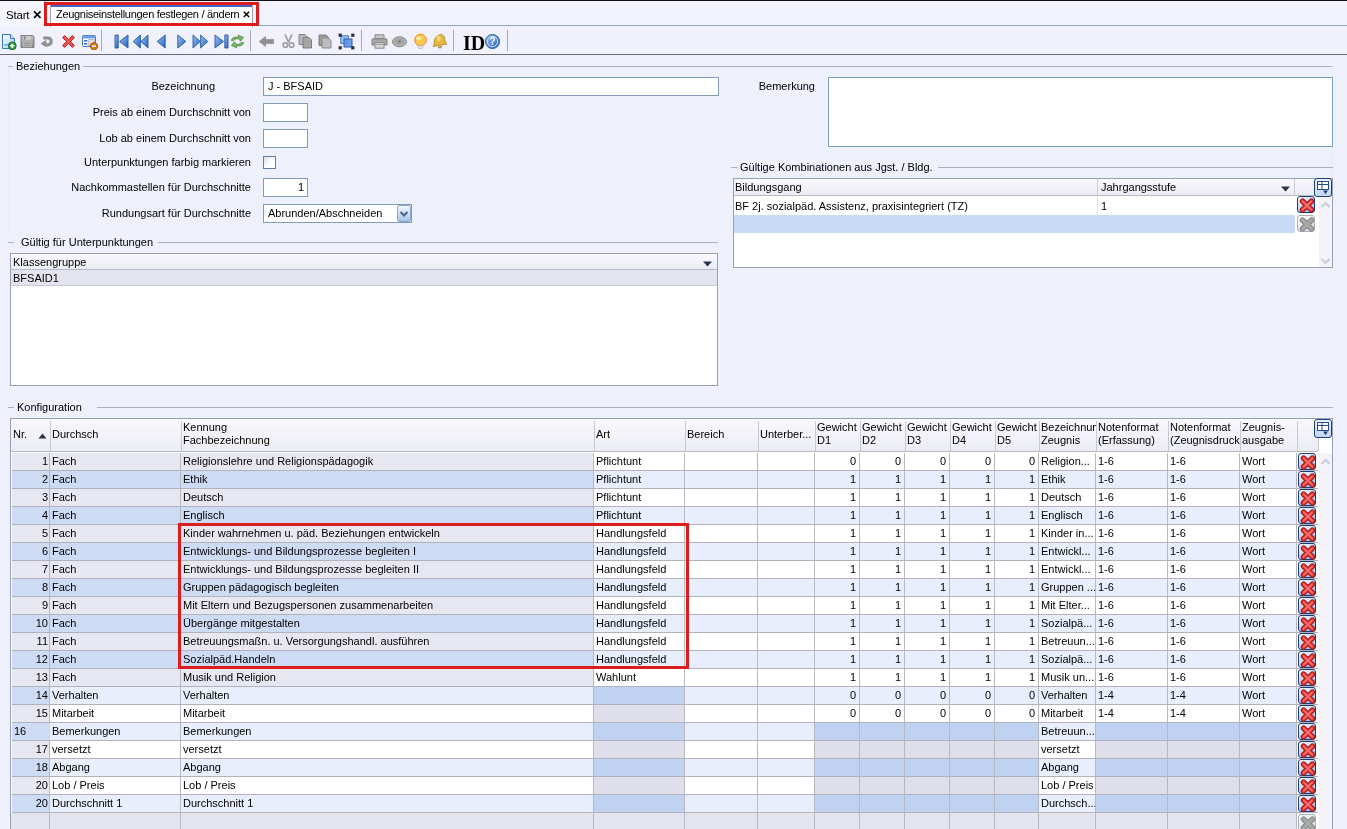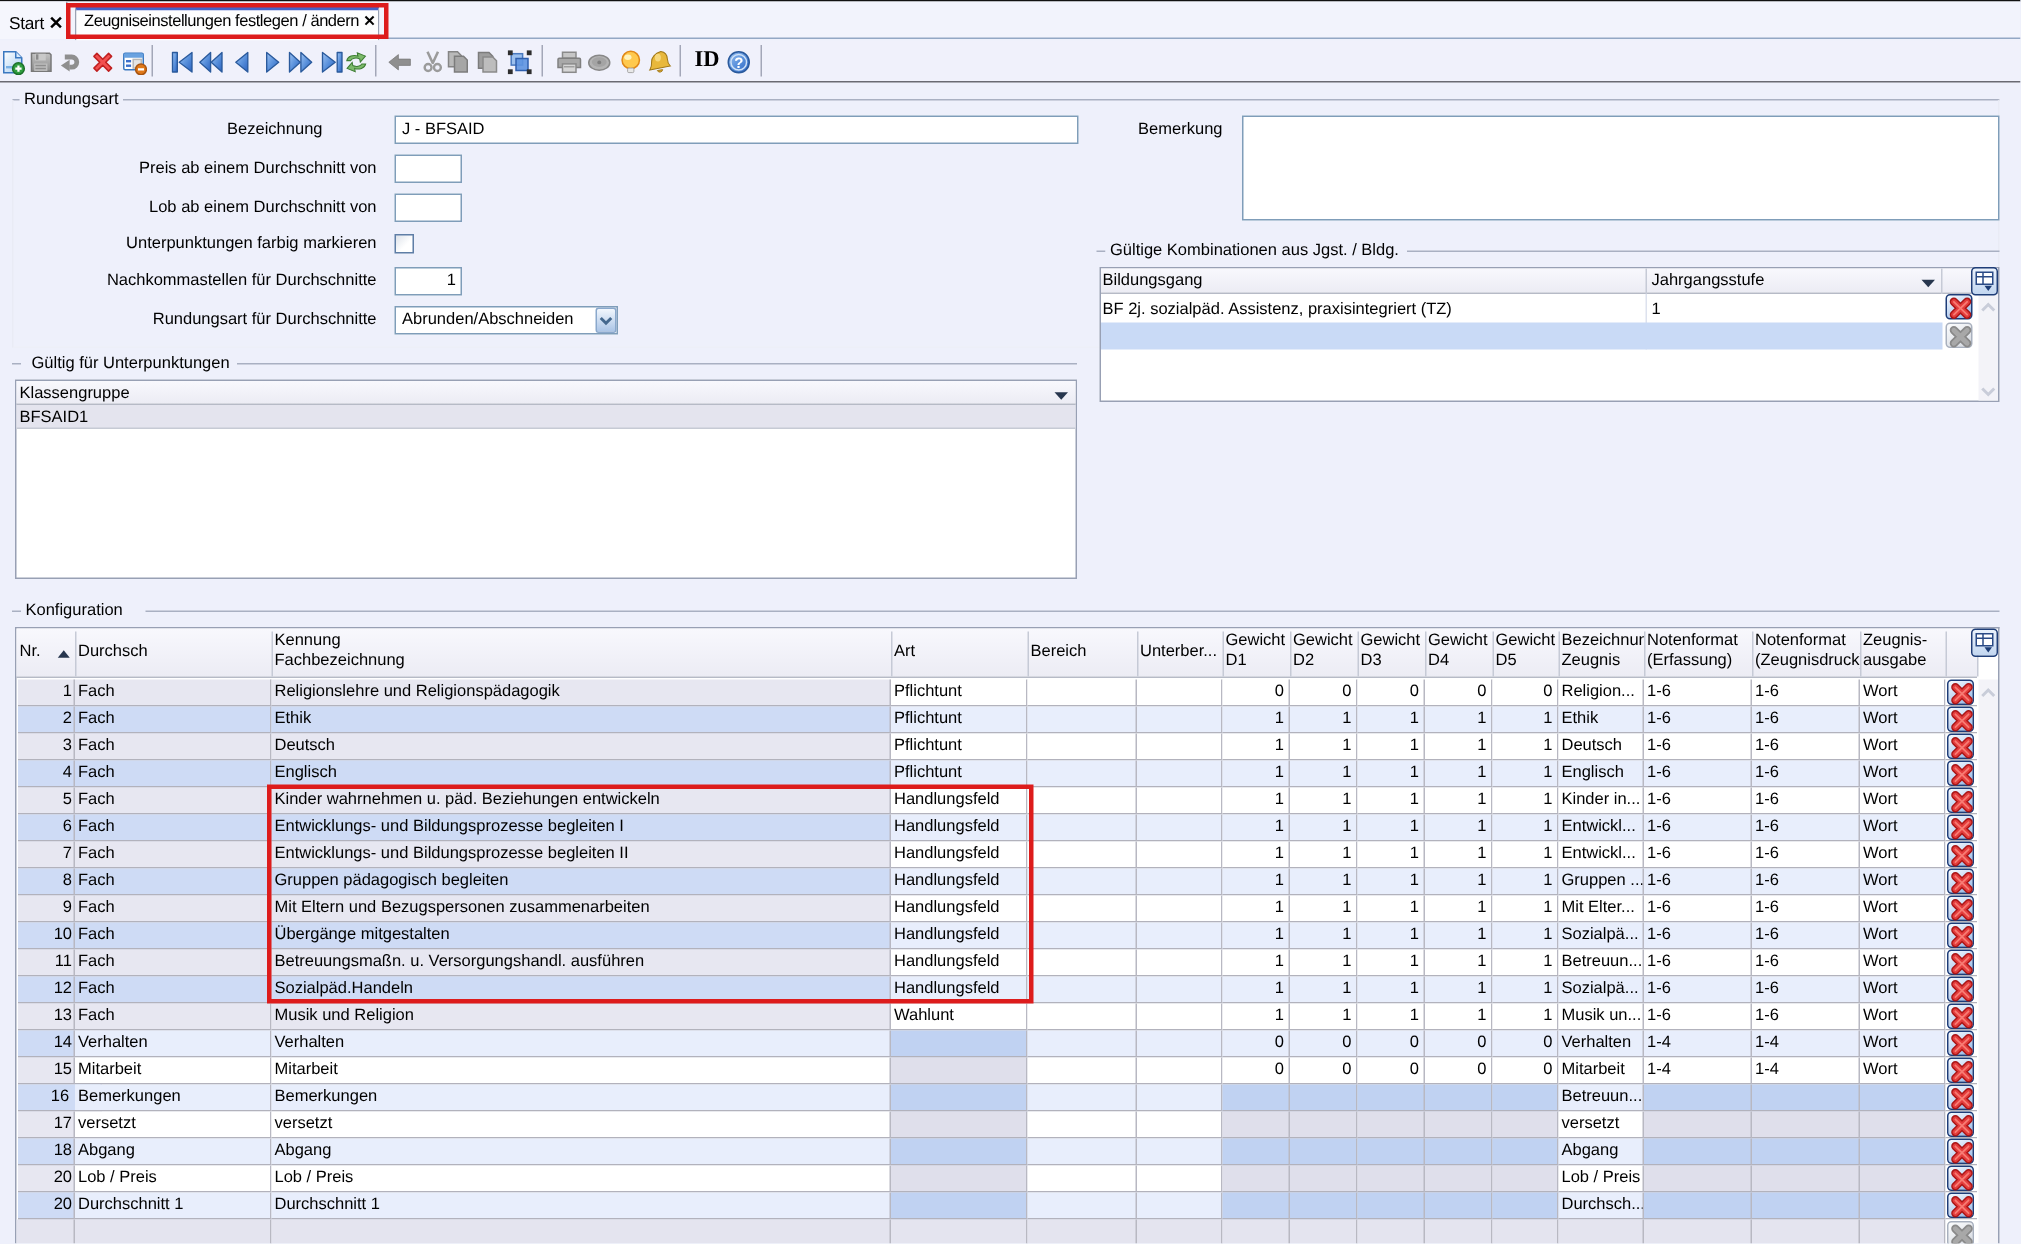--- a/index.html
+++ b/index.html
@@ -145,28 +145,28 @@
 <div class="abs" style="left:412px;top:33px;width:17px;height:17px"><svg width="17" height="17" viewBox="0 0 17 17">
       <circle cx="8.5" cy="7" r="5.8" fill="#ffc94e" stroke="#e08818" stroke-width="1"></circle>
       <ellipse cx="6.6" cy="5.2" rx="2.4" ry="1.8" fill="#fff2bb"></ellipse>
       <rect x="6.4" y="12.4" width="4.2" height="3" rx="0.8" fill="#e8e8e8" stroke="#a0a0a0" stroke-width="0.6"></rect>
     </svg></div>
 <div class="abs" style="left:431px;top:33px;width:17px;height:17px"><svg width="17" height="17" viewBox="0 0 17 17">
       <path d="M9.5 1.4 c3 0.4 4.3 2.4 4.4 5 c0.1 2.6 1.2 3.8 2 4.6 L2.2 13.6 c0.6 -1 1.4 -2.6 1.2 -5.2 C3.2 5.6 5.6 2.6 9.5 1.4z" fill="#e8b83c" stroke="#a07818" stroke-width="0.7"></path>
       <path d="M7.2 14 a1.9 1.9 0 0 0 3.6 -0.6z" fill="#d8a42c" stroke="#a07818" stroke-width="0.6"></path>
       <ellipse cx="7.6" cy="5.4" rx="2" ry="2.6" fill="#f6d87c"></ellipse>
     </svg></div>
-<div class="abs" style="left:463px;top:32px;font-family:'Liberation Serif',serif;font-weight:bold;font-size:15px">ID</div>
+<div class="abs" style="left:463px;top:32px;font-family:'Liberation Serif',serif;font-weight:bold;font-size:20px">ID</div>
 <div class="abs" style="left:484px;top:33px;width:17px;height:17px"><svg width="17" height="17" viewBox="0 0 17 17">
       <circle cx="8.5" cy="8.5" r="7" fill="url(#bg1)" stroke="#2a5a9c"></circle>
       <circle cx="8.5" cy="8.5" r="5.2" fill="none" stroke="#cfe2f6" stroke-width="1"></circle>
       <text x="8.5" y="12" text-anchor="middle" font-size="10" font-weight="bold" fill="#fff" font-family="Liberation Sans">?</text>
     </svg></div>
 <div class="abs" style="left:8px;top:66px;width:1325px;height:166px;border:1px solid #a9b0c2;border-color:#a9b0c2 #e9ebf5 #edeff8 #e9ebf5"></div>
-<div class="legendtext" style="left:13px;top:60px">Rundungsart</div>
+<div class="legendtext" style="left:13px;top:60px">Beziehungen</div>
 <div class="lbl" style="right:1132px;top:80px">Bezeichnung</div>
 <div class="lbl" style="right:1096px;top:106px">Preis ab einem Durchschnitt von</div>
 <div class="lbl" style="right:1096px;top:132px">Lob ab einem Durchschnitt von</div>
 <div class="lbl" style="right:1096px;top:156px">Unterpunktungen farbig markieren</div>
 <div class="lbl" style="right:1096px;top:181px">Nachkommastellen für Durchschnitte</div>
 <div class="lbl" style="right:1096px;top:207px">Rundungsart für Durchschnitte</div>
 <div class="fld" style="left:263px;top:77px;width:456px;height:19px;line-height:17px;padding-left:4px">J - BFSAID</div>
 <div class="fld" style="left:263px;top:103px;width:45px;height:19px"></div>
 <div class="fld" style="left:263px;top:129px;width:45px;height:19px"></div>
 <div class="abs" style="left:263px;top:156px;width:13px;height:13px;border:1px solid #5f7ea6;background:linear-gradient(135deg,#dee3ea,#fff 60%)"></div>
@@ -615,21 +615,21 @@
 <div class="cell" style="left:1168px;top:705px;width:72px;height:18px;background:#ffffff;border-right:1px solid #b8b8c2;border-bottom:1px solid #b2b2bc;">1-4</div>
 <div class="cell" style="left:1240px;top:705px;width:57px;height:18px;background:#ffffff;border-right:1px solid #b8b8c2;border-bottom:1px solid #b2b2bc;">Wort</div>
 <div class="abs" style="left:1297px;top:705px;width:21px;height:18px;background:#fff;border-bottom:1px solid #b2b2bc"></div>
 <div class="xbtn" style="left:1298px;top:705px">
     <svg width="16" height="15" viewBox="0 0 16 15">
       <path d="M3.6 3.2 L12.4 11.8 M12.4 3.2 L3.6 11.8" stroke="#aa1616" stroke-width="5.6" stroke-linecap="round"></path>
       <path d="M3.6 3.2 L12.4 11.8 M12.4 3.2 L3.6 11.8" stroke="#e43c3c" stroke-width="3.6" stroke-linecap="round"></path>
       <path d="M3.6 3.2 L12.4 11.8 M12.4 3.2 L3.6 11.8" stroke="#f87c74" stroke-width="1.2" stroke-linecap="round"></path>
     </svg>
   </div>
-<div class="cell" style="left:12px;top:723px;width:56px;height:18px;background:#cedbf5;border-right:1px solid #b8b8c2;border-bottom:1px solid #b2b2bc;text-align:center;padding-right:1px;">16</div>
+<div class="cell" style="left:12px;top:723px;width:56px;height:18px;background:#cedbf5;border-right:1px solid #b8b8c2;border-bottom:1px solid #b2b2bc;text-align:left;padding-right:1px;">16</div>
 <div class="cell" style="left:50px;top:723px;width:131px;height:18px;background:#e8eefc;border-right:1px solid #b8b8c2;border-bottom:1px solid #b2b2bc;">Bemerkungen</div>
 <div class="cell" style="left:181px;top:723px;width:413px;height:18px;background:#e8eefc;border-right:1px solid #b8b8c2;border-bottom:1px solid #b2b2bc;">Bemerkungen</div>
 <div class="cell" style="left:594px;top:723px;width:91px;height:18px;background:#c0d2f2;border-right:1px solid #b8b8c2;border-bottom:1px solid #b2b2bc;"></div>
 <div class="cell" style="left:685px;top:723px;width:73px;height:18px;background:#e8eefc;border-right:1px solid #b8b8c2;border-bottom:1px solid #b2b2bc;"></div>
 <div class="cell" style="left:758px;top:723px;width:57px;height:18px;background:#e8eefc;border-right:1px solid #b8b8c2;border-bottom:1px solid #b2b2bc;"></div>
 <div class="cell" style="left:815px;top:723px;width:45px;height:18px;background:#c0d2f2;border-right:1px solid #b8b8c2;border-bottom:1px solid #b2b2bc;text-align:right;padding-right:3px;"></div>
 <div class="cell" style="left:860px;top:723px;width:45px;height:18px;background:#c0d2f2;border-right:1px solid #b8b8c2;border-bottom:1px solid #b2b2bc;text-align:right;padding-right:3px;"></div>
 <div class="cell" style="left:905px;top:723px;width:45px;height:18px;background:#c0d2f2;border-right:1px solid #b8b8c2;border-bottom:1px solid #b2b2bc;text-align:right;padding-right:3px;"></div>
 <div class="cell" style="left:950px;top:723px;width:45px;height:18px;background:#c0d2f2;border-right:1px solid #b8b8c2;border-bottom:1px solid #b2b2bc;text-align:right;padding-right:3px;"></div>
 <div class="cell" style="left:995px;top:723px;width:44px;height:18px;background:#c0d2f2;border-right:1px solid #b8b8c2;border-bottom:1px solid #b2b2bc;text-align:right;padding-right:3px;"></div>

